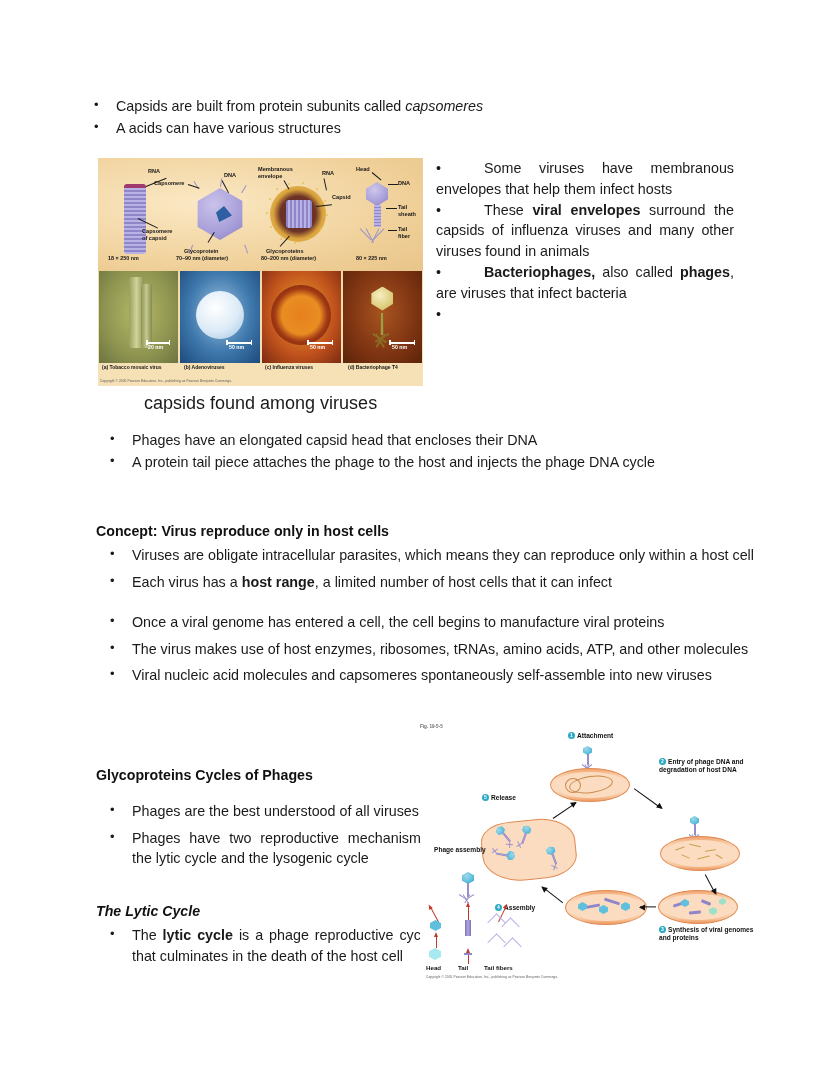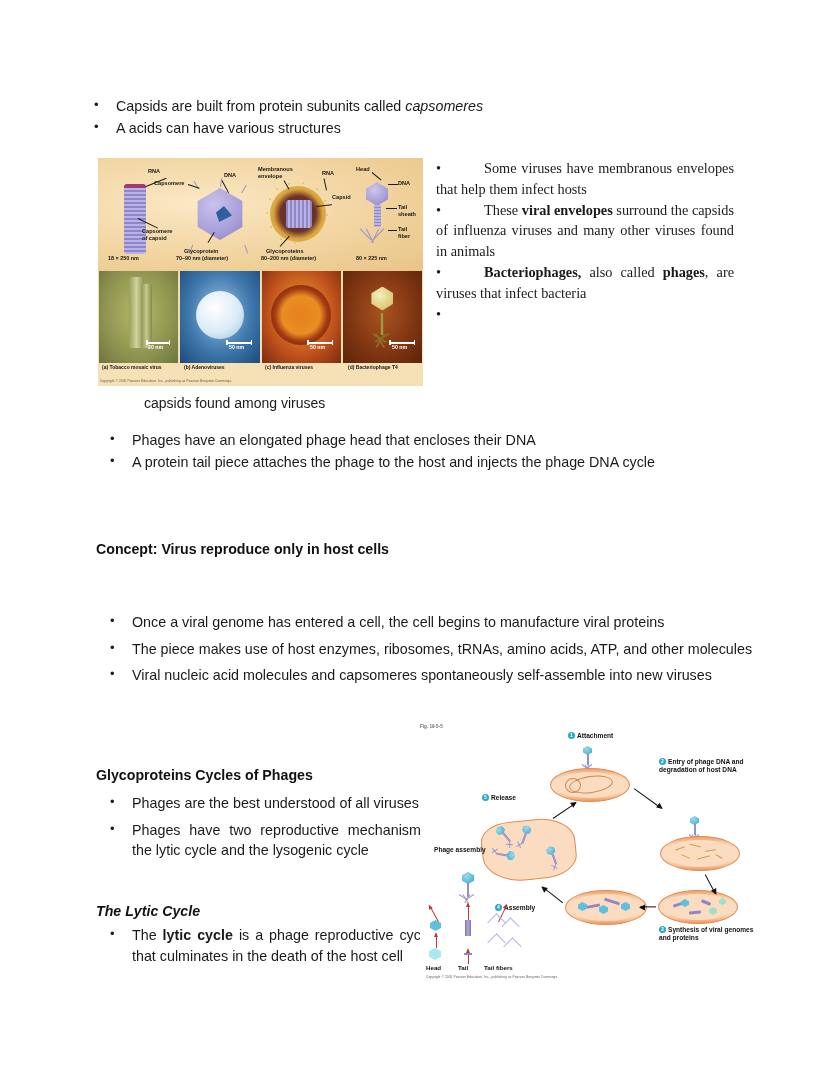--- a/index.html
+++ b/index.html
@@ -63,21 +63,20 @@
   .sidecol {
     position: absolute;
     font-size: 14.3px;
     line-height: 20.8px;
     text-align: justify;
     text-justify: inter-word;
   }
   .sidecol p {
     margin: 0;
     text-indent: 0;
-    font-family: Liberation Serif, serif;
   }
   .sidecol p .b-dot {
     display: inline-block;
     width: 48px;
     text-indent: 0;
   }
   .sidecol p .b-dot::before {
     content: "\2022";
   }
 
@@ -390,45 +389,49 @@
   </div>
 
   <div class="sidecol" style="left:436px; top:158px; width:298px;">
     <p><span class="b-dot"></span><span>Some viruses have membranous envelopes that help them infect hosts</span></p>
     <p><span class="b-dot"></span>These <span class="bd">viral envelopes</span> surround the capsids of influenza viruses and many other viruses found in animals</p>
     <p><span class="b-dot"></span><span class="bd">Bacteriophages,</span> also called <span class="bd">phages</span>, are viruses that infect bacteria</p>
     <p><span class="b-dot"></span></p>
   </div>
 
   <div class="block" style="left:144px; top:393px; width:600px;">
-    <div style="font-size:14px; line-height:20.5px;">capsids found among viruses</div>
+    <div style="font-size:18px; line-height:20.5px;">capsids found among viruses</div>
   </div>
 
   <div class="block" style="left:96px; top:430px; width:650px;">
     <ul class="bullets">
-      <li><span>Phages have an elongated phage head that encloses their DNA</span></li>
+      <li><span>Phages have an elongated capsid head that encloses their DNA</span></li>
       <li class="justify" style="width:636px;"><span>A protein tail piece attaches the phage to the host and injects the phage DNA cycle</span></li>
     </ul>
   </div>
 
-  <div class="block" style="left:96px; top:540px; width:650px;">
+  <div class="block" style="left:96px; top:522px; width:650px;">
     <h3 class="heading">Concept: Virus reproduce only in host cells</h3>
+    <ul class="bullets" style="margin-top:4px;">
+      <li class="justify" style="width:636px;"><span>Viruses are obligate intracellular parasites, which means they can reproduce only within a host cell</span></li>
+      <li style="margin-top:6px;"><span>Each virus has a </span><span class="bd">host range</span><span>, a limited number of host cells that it can infect</span></li>
+    </ul>
   </div>
 
   <div class="block" style="left:96px; top:608px; width:650px;">
     <ul class="bullets" style="margin-top:4px;">
       <li class="justify" style="width:636px;"><span>Once a viral genome has entered a cell, the cell begins to manufacture viral proteins</span></li>
-      <li class="justify" style="width:636px; margin-top:6px;"><span>The piece makes use of host enzymes, ribosomes, tRNAs, amino acids, ATP, and other molecules</span></li>
+      <li class="justify" style="width:636px; margin-top:6px;"><span>The virus makes use of host enzymes, ribosomes, tRNAs, amino acids, ATP, and other molecules</span></li>
       <li class="justify" style="width:636px; margin-top:6px;"><span>Viral nucleic acid molecules and capsomeres spontaneously self-assemble into new viruses</span></li>
     </ul>
   </div>
 
   <div class="block" style="left:96px; top:766px; width:320px;">
     <h3 class="heading">Glycoproteins Cycles of Phages</h3>
-    <ul class="bullets" style="margin-top:8px;">
+    <ul class="bullets" style="margin-top:16px;">
       <li class="justify" style="width:300px;"><span>Phages are the best understood of all viruses</span></li>
       <li class="justify" style="width:300px; margin-top:6px;"><span>Phages have two reproductive mechanisms: the lytic cycle and the lysogenic cycle</span></li>
     </ul>
   </div>
 
   <div class="block" style="left:96px; top:902px; width:320px;">
     <h3 class="heading ital">The Lytic Cycle</h3>
     <ul class="bullets" style="margin-top:4px;">
       <li class="justify" style="width:300px;"><span>The </span><span class="bd">lytic cycle</span><span> is a phage reproductive cycle that culminates in the death of the host cell</span></li>
     </ul>

